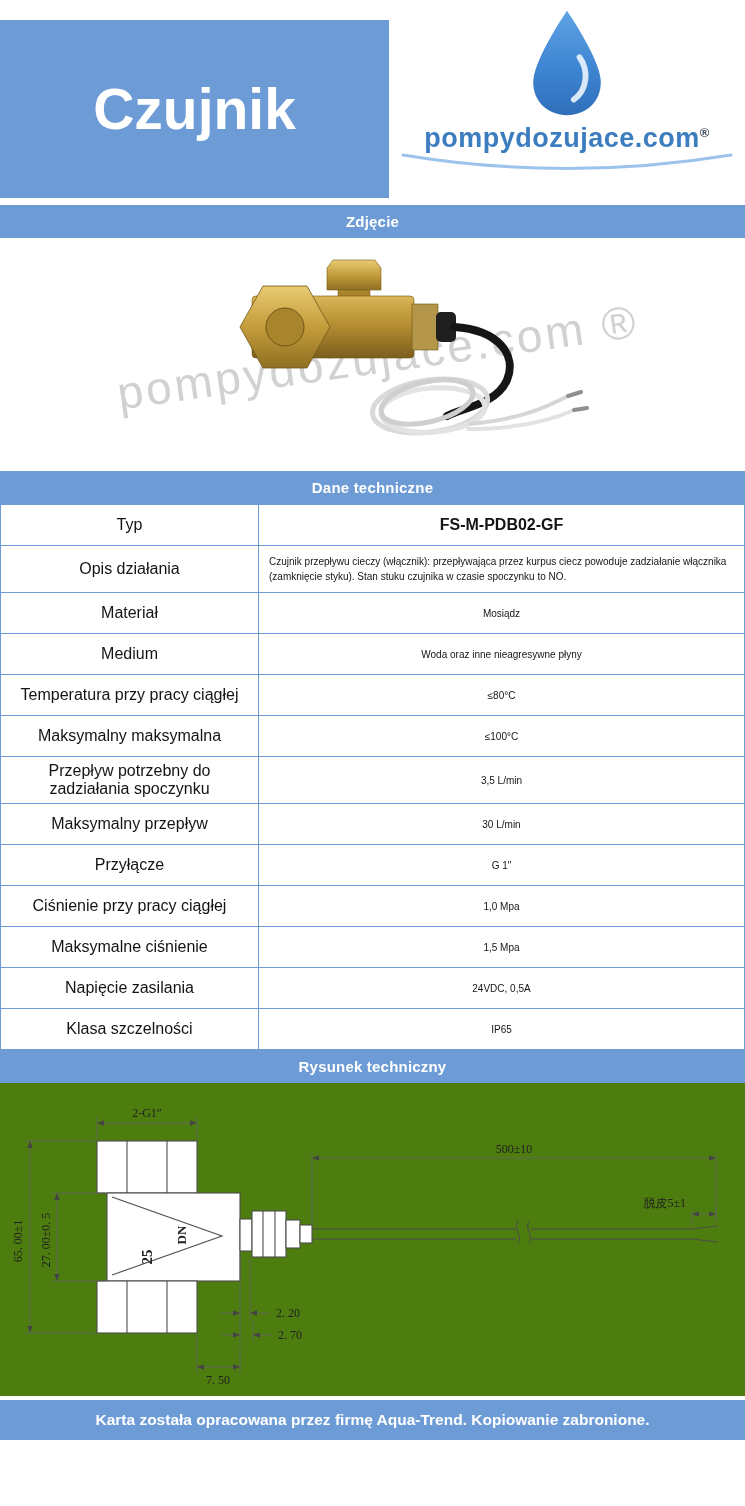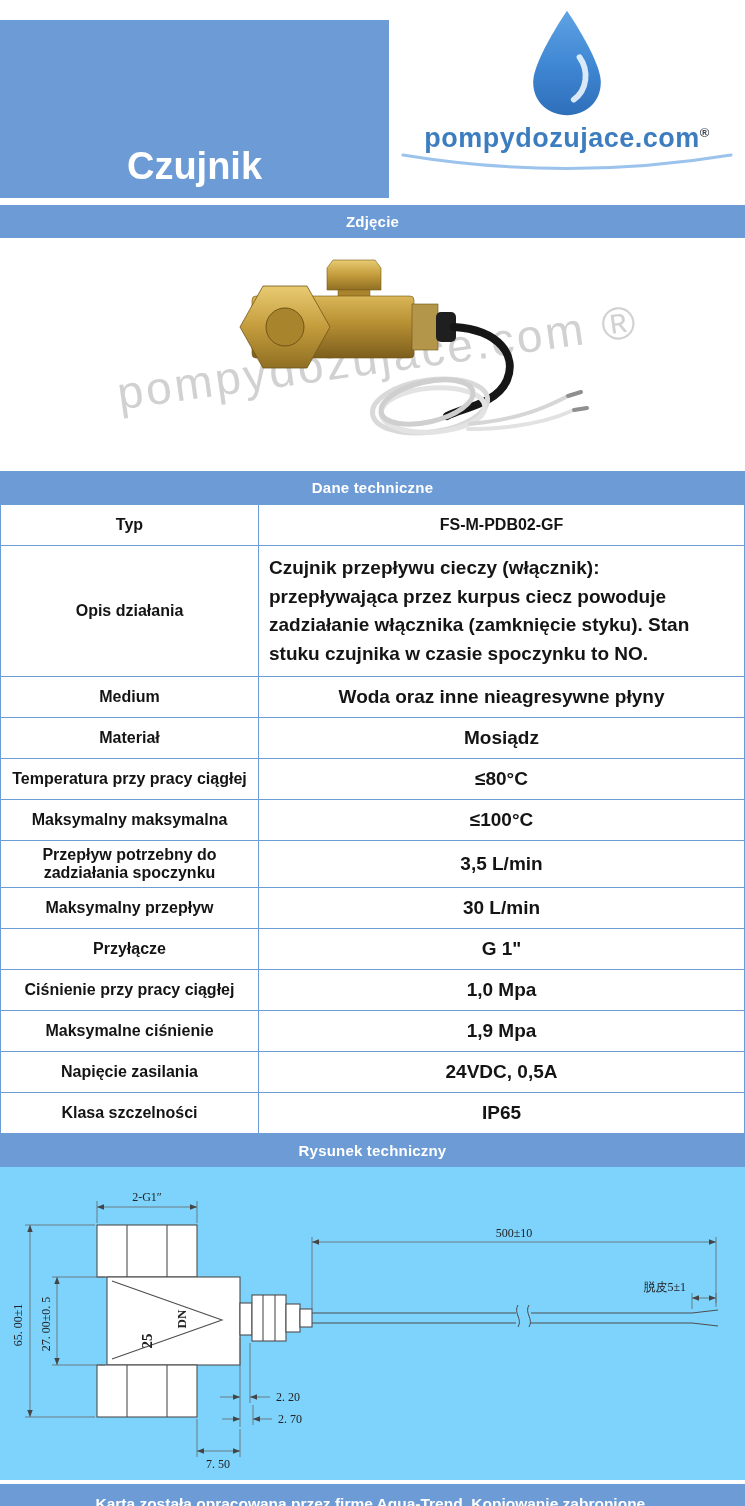--- a/index.html
+++ b/index.html
@@ -4,48 +4,48 @@
 <style>
   * { margin:0; padding:0; box-sizing:border-box; }
   html,body { background:#ffffff; }
   body { width:745px; font-family:"Liberation Sans", sans-serif; color:#111; }
   .page { width:745px; min-height:1506px; background:#fff; display:flex; flex-direction:column; }
 
   
   .header { display:flex; height:198px; background:#fff; }
   .title-box {
     margin-top:20px; width:389px; background:#6c9bd6; color:#fff;
-    display:flex; flex-direction:column; align-items:center; justify-content:flex-end;
-    font-weight:700; font-size:38px; line-height:1.65; text-align:center;
+    display:flex; flex-direction:column; align-items:center; justify-content:center;
+    font-weight:700; font-size:57px; line-height:1.65; text-align:center;
   }
   .logo-box { flex:1; display:flex; flex-direction:column; align-items:center; padding-top:7px; }
   .logo-text-row { margin-top:4px; font-size:27px; font-weight:700; color:#3c7dc0; letter-spacing:0.5px; white-space:nowrap; }
   .logo-reg { font-size:13px; color:#3c4654; vertical-align:super; font-weight:700; }
   .logo-swoosh { margin-top:-2px; }
 
   
   .banner {
     background:#6c9bd6; color:#fff; font-weight:700; font-size:15px;
     text-align:center; padding:8px 8px; letter-spacing:0.2px;
   }
   .banner.first { margin-top:7px; }
 
   
   .photo-area { height:233px; position:relative; background:#fff; overflow:hidden; }
 
   
   table.spec { width:100%; border-collapse:collapse; }
-  table.spec td { border:1px solid #6c9bd6; vertical-align:middle; padding:5px 8px;font-weight:bold; }
+  table.spec td { border:1px solid #6c9bd6; vertical-align:middle; padding:5px 8px; }
   table.spec td.label { width:258px; text-align:center; font-size:16px; height:41px; color:#141414; }
-  table.spec td.value { text-align:center; font-size:19px; color:#141414; }
+  table.spec td.value { text-align:center; font-size:10px; color:#141414; }
   table.spec td.value.bold { font-weight:700; font-size:16px; }
   table.spec td.value.left { text-align:left; padding:8px 12px 8px 10px; line-height:1.5; }
 
   
-  .drawing-area { height:313px; background:#7dd3fc; }
+  .drawing-area { height:313px; background:#4d7c0f; }
 
   
   .footer {
     margin-top:4px; background:#6c9bd6; color:#fff; font-weight:700;
     text-align:center; font-size:15.5px; padding:11px 0;
   }
 
   svg text { user-select:none; }
   .dim-text { font-family:"Liberation Serif", serif; font-size:12px; fill:#222; }
   .dim-text-cjk { font-family:"Liberation Serif", serif; font-size:12px; fill:#222; }
@@ -126,28 +126,28 @@
     <tbody>
         <tr>
           <td class="label">Typ</td>
           <td class="value bold">FS-M-PDB02-GF</td>
         </tr>
         <tr>
           <td class="label">Opis działania</td>
           <td class="value left">Czujnik przepływu cieczy (włącznik): przepływająca przez kurpus ciecz powoduje zadziałanie włącznika (zamknięcie styku). Stan stuku czujnika w czasie spoczynku to NO.</td>
         </tr>
         <tr>
+          <td class="label">Materiał</td>
+          <td class="value">Mosiądz</td>
+        </tr>
+        <tr>
           <td class="label">Medium</td>
           <td class="value">Woda oraz inne nieagresywne płyny</td>
         </tr>
         <tr>
-          <td class="label">Materiał</td>
-          <td class="value">Mosiądz</td>
-        </tr>
-        <tr>
           <td class="label">Temperatura przy pracy ciągłej</td>
           <td class="value">≤80°C</td>
         </tr>
         <tr>
           <td class="label">Maksymalny maksymalna</td>
           <td class="value">≤100°C</td>
         </tr>
         <tr>
           <td class="label">Przepływ potrzebny do zadziałania spoczynku</td>
           <td class="value">3,5 L/min</td>
@@ -159,21 +159,21 @@
         <tr>
           <td class="label">Przyłącze</td>
           <td class="value">G 1"</td>
         </tr>
         <tr>
           <td class="label">Ciśnienie przy pracy ciągłej</td>
           <td class="value">1,0 Mpa</td>
         </tr>
         <tr>
           <td class="label">Maksymalne ciśnienie</td>
-          <td class="value">1,9 Mpa</td>
+          <td class="value">1,5 Mpa</td>
         </tr>
         <tr>
           <td class="label">Napięcie zasilania</td>
           <td class="value">24VDC, 0,5A</td>
         </tr>
         <tr>
           <td class="label">Klasa szczelności</td>
           <td class="value">IP65</td>
         </tr>
       </tbody>

